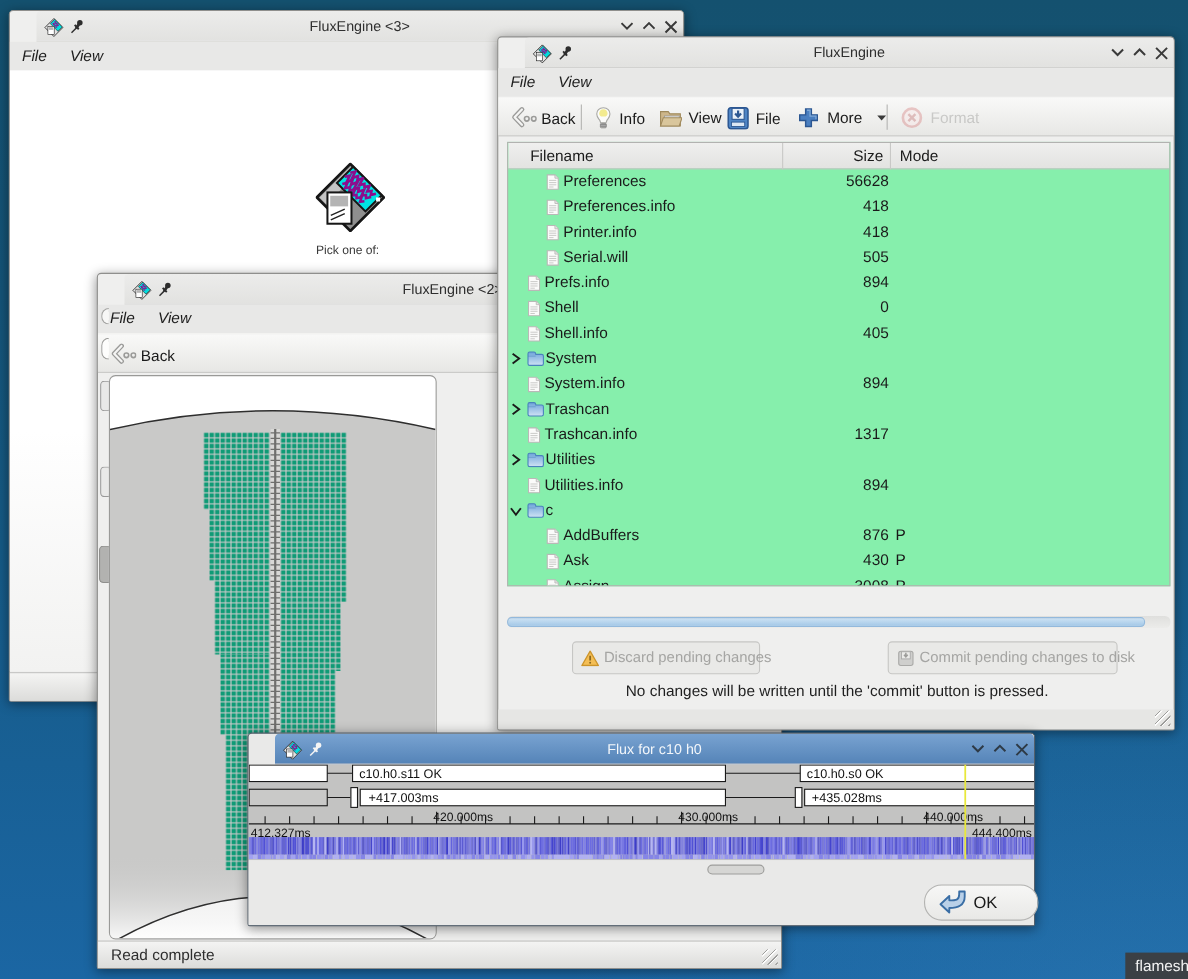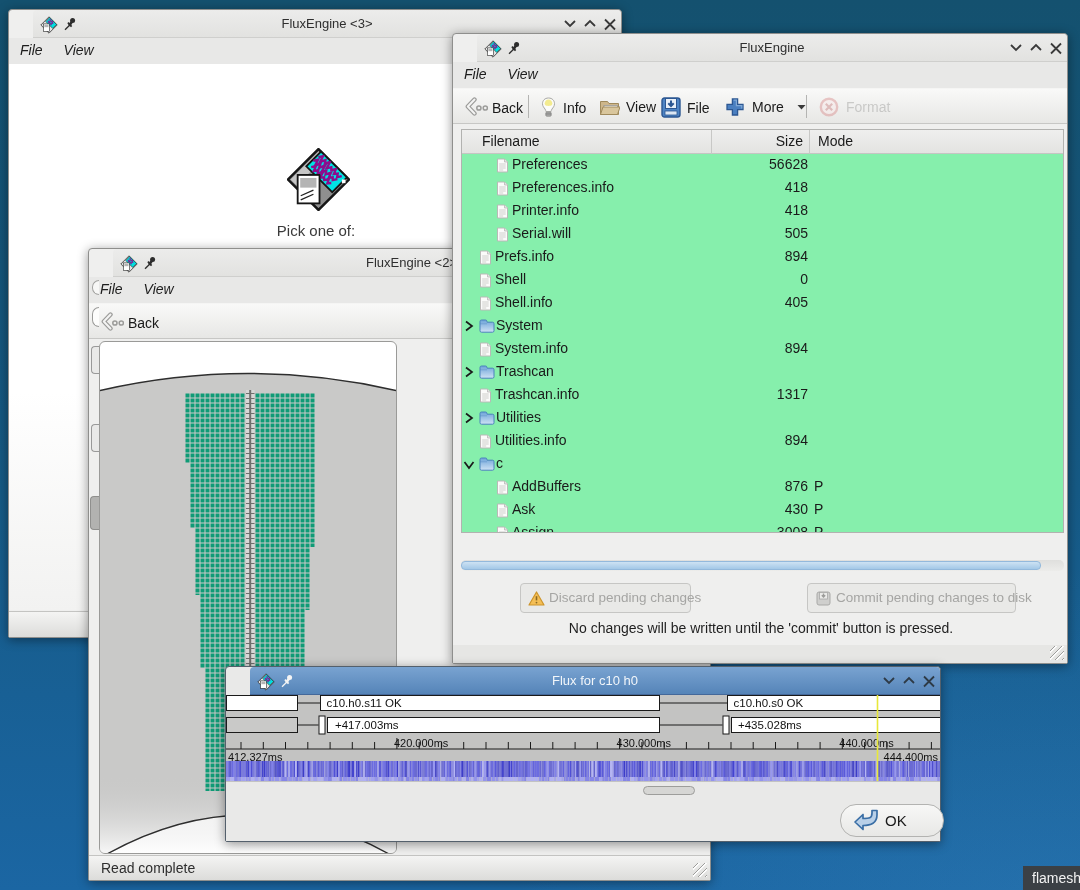--- a/index.html
+++ b/index.html
@@ -99,21 +99,21 @@
       </span>
   </div>
   <div class="menubar"><span class="mfile">File</span><span class="mview">View</span></div>
   <div style="position:absolute; left:0; top:54px; right:0; bottom:27px; background:linear-gradient(#ffffff 60%,#f2f2f1);">
 
     <div style="position:absolute; left:278px; top:84px;">
       <svg width="63" height="63" viewBox="0 0 62 62">
           <use href="#flop"></use>
         </svg>
     </div>
-    <div style="position:absolute; left:0; width:614px; top:158px; text-align:center; font-size:15px; color:#3a3a3a;">Pick one of:</div>
+    <div style="position:absolute; left:0; width:614px; top:158px; text-align:center; font-size:11px; color:#3a3a3a;">Pick one of:</div>
   </div>
   <div class="statusbar" style="height:26px;"></div>
 </div>
 
 <div class="win" id="w2" style="left:88px; top:248px; width:623px; height:633px; z-index:2;">
   <div class="tbar">
     <span class="wicon">
         <svg width="18" height="18" viewBox="-2 -2 66 66">
           <use href="#flops"></use>
         </svg>

